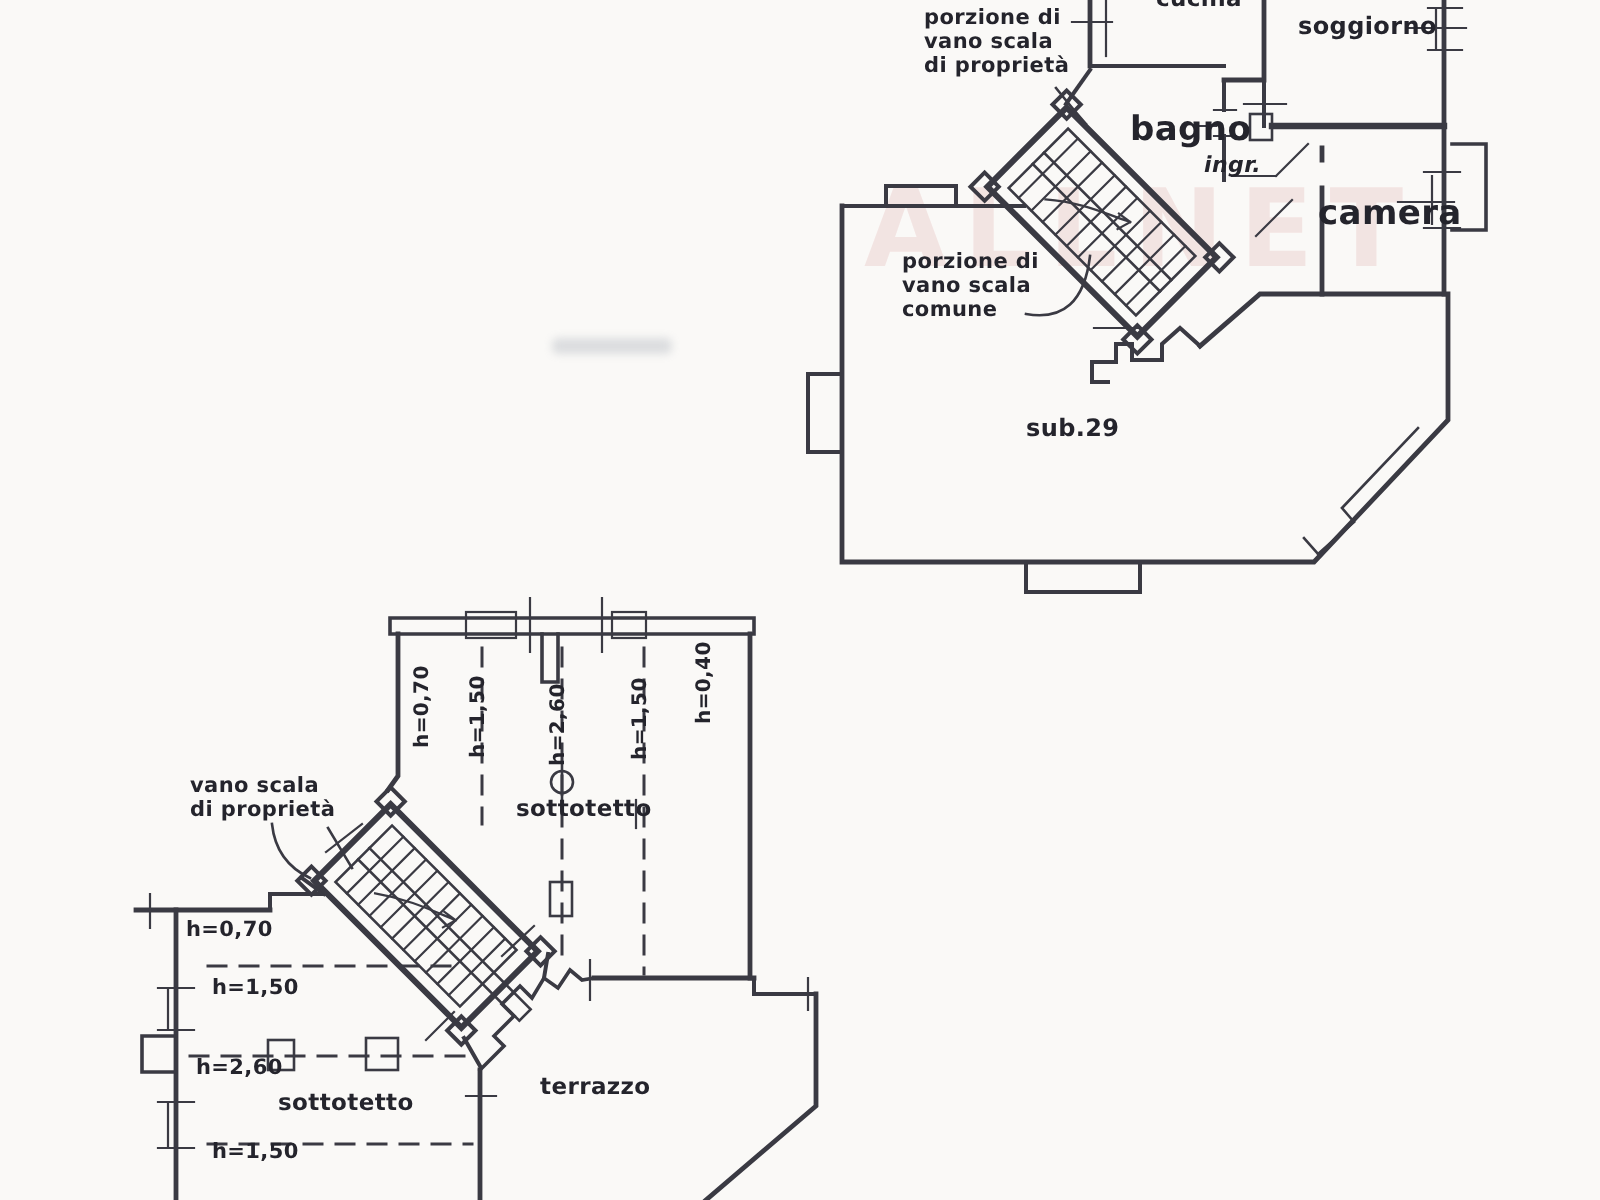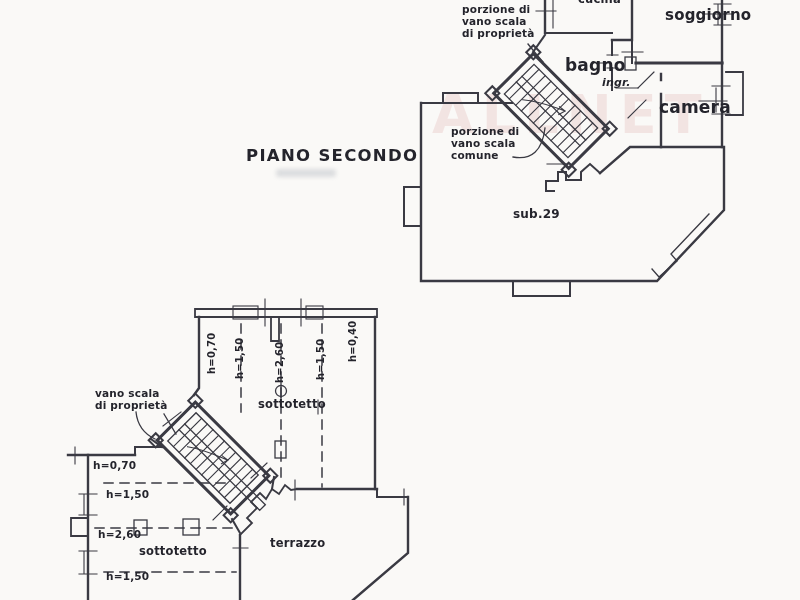--- a/index.html
+++ b/index.html
@@ -137,23 +137,22 @@
       <rect class="w2" x="48" y="-33" width="10" height="10"></rect>
       <rect class="w2" x="-58" y="23" width="10" height="10"></rect>
       <rect class="w2" x="48" y="23" width="10" height="10"></rect>
       <rect class="w13" x="-44" y="-20" width="88" height="40"></rect>
       <path class="w1" d="M-36,-20 V20 M-28,-20 V20 M-20,-20 V20 M-12,-20 V20 M-4,-20 V20 M4,-20 V20 M12,-20 V20 M20,-20 V20 M28,-20 V20 M36,-20 V20"></path>
       <path class="w13" d="M-44,-4 H70 M-44,4 H70 M70,-4 V4"></path>
       <path class="w1" d="M-26,10 C-12,0 0,-4 12,-9 M12,-9 L5,-8 M12,-9 L10,-2"></path>
     </g>
   </svg>
 
-  <div class="lbl title" style="left:246px;top:147px;font-size:16.5px;">PIANO SECONDO</div>
   <div class="lbl" style="left:578px;top:-7px;font-size:11.5px;">cucina</div>
-  <div class="lbl" style="left:665px;top:7px;font-size:15px;">soggiorno</div>
+  <div class="lbl" style="left:649px;top:7px;font-size:12px;">soggiorno</div>
   <div class="lbl" style="left:565px;top:56px;font-size:17px;">bagno</div>
   <div class="lbl" style="left:602px;top:77px;font-size:11px;font-style:italic;">ingr.</div>
   <div class="lbl" style="left:659px;top:98px;font-size:17px;">camera</div>
   <div class="lbl" style="left:513px;top:208px;font-size:12px;">sub.29</div>
   <div class="lbl" style="left:462px;top:4px;font-size:10.5px;">porzione di
 vano scala
 di proprietà</div>
   <div class="lbl" style="left:451px;top:126px;font-size:10.5px;">porzione di
 vano scala
 comune</div>

